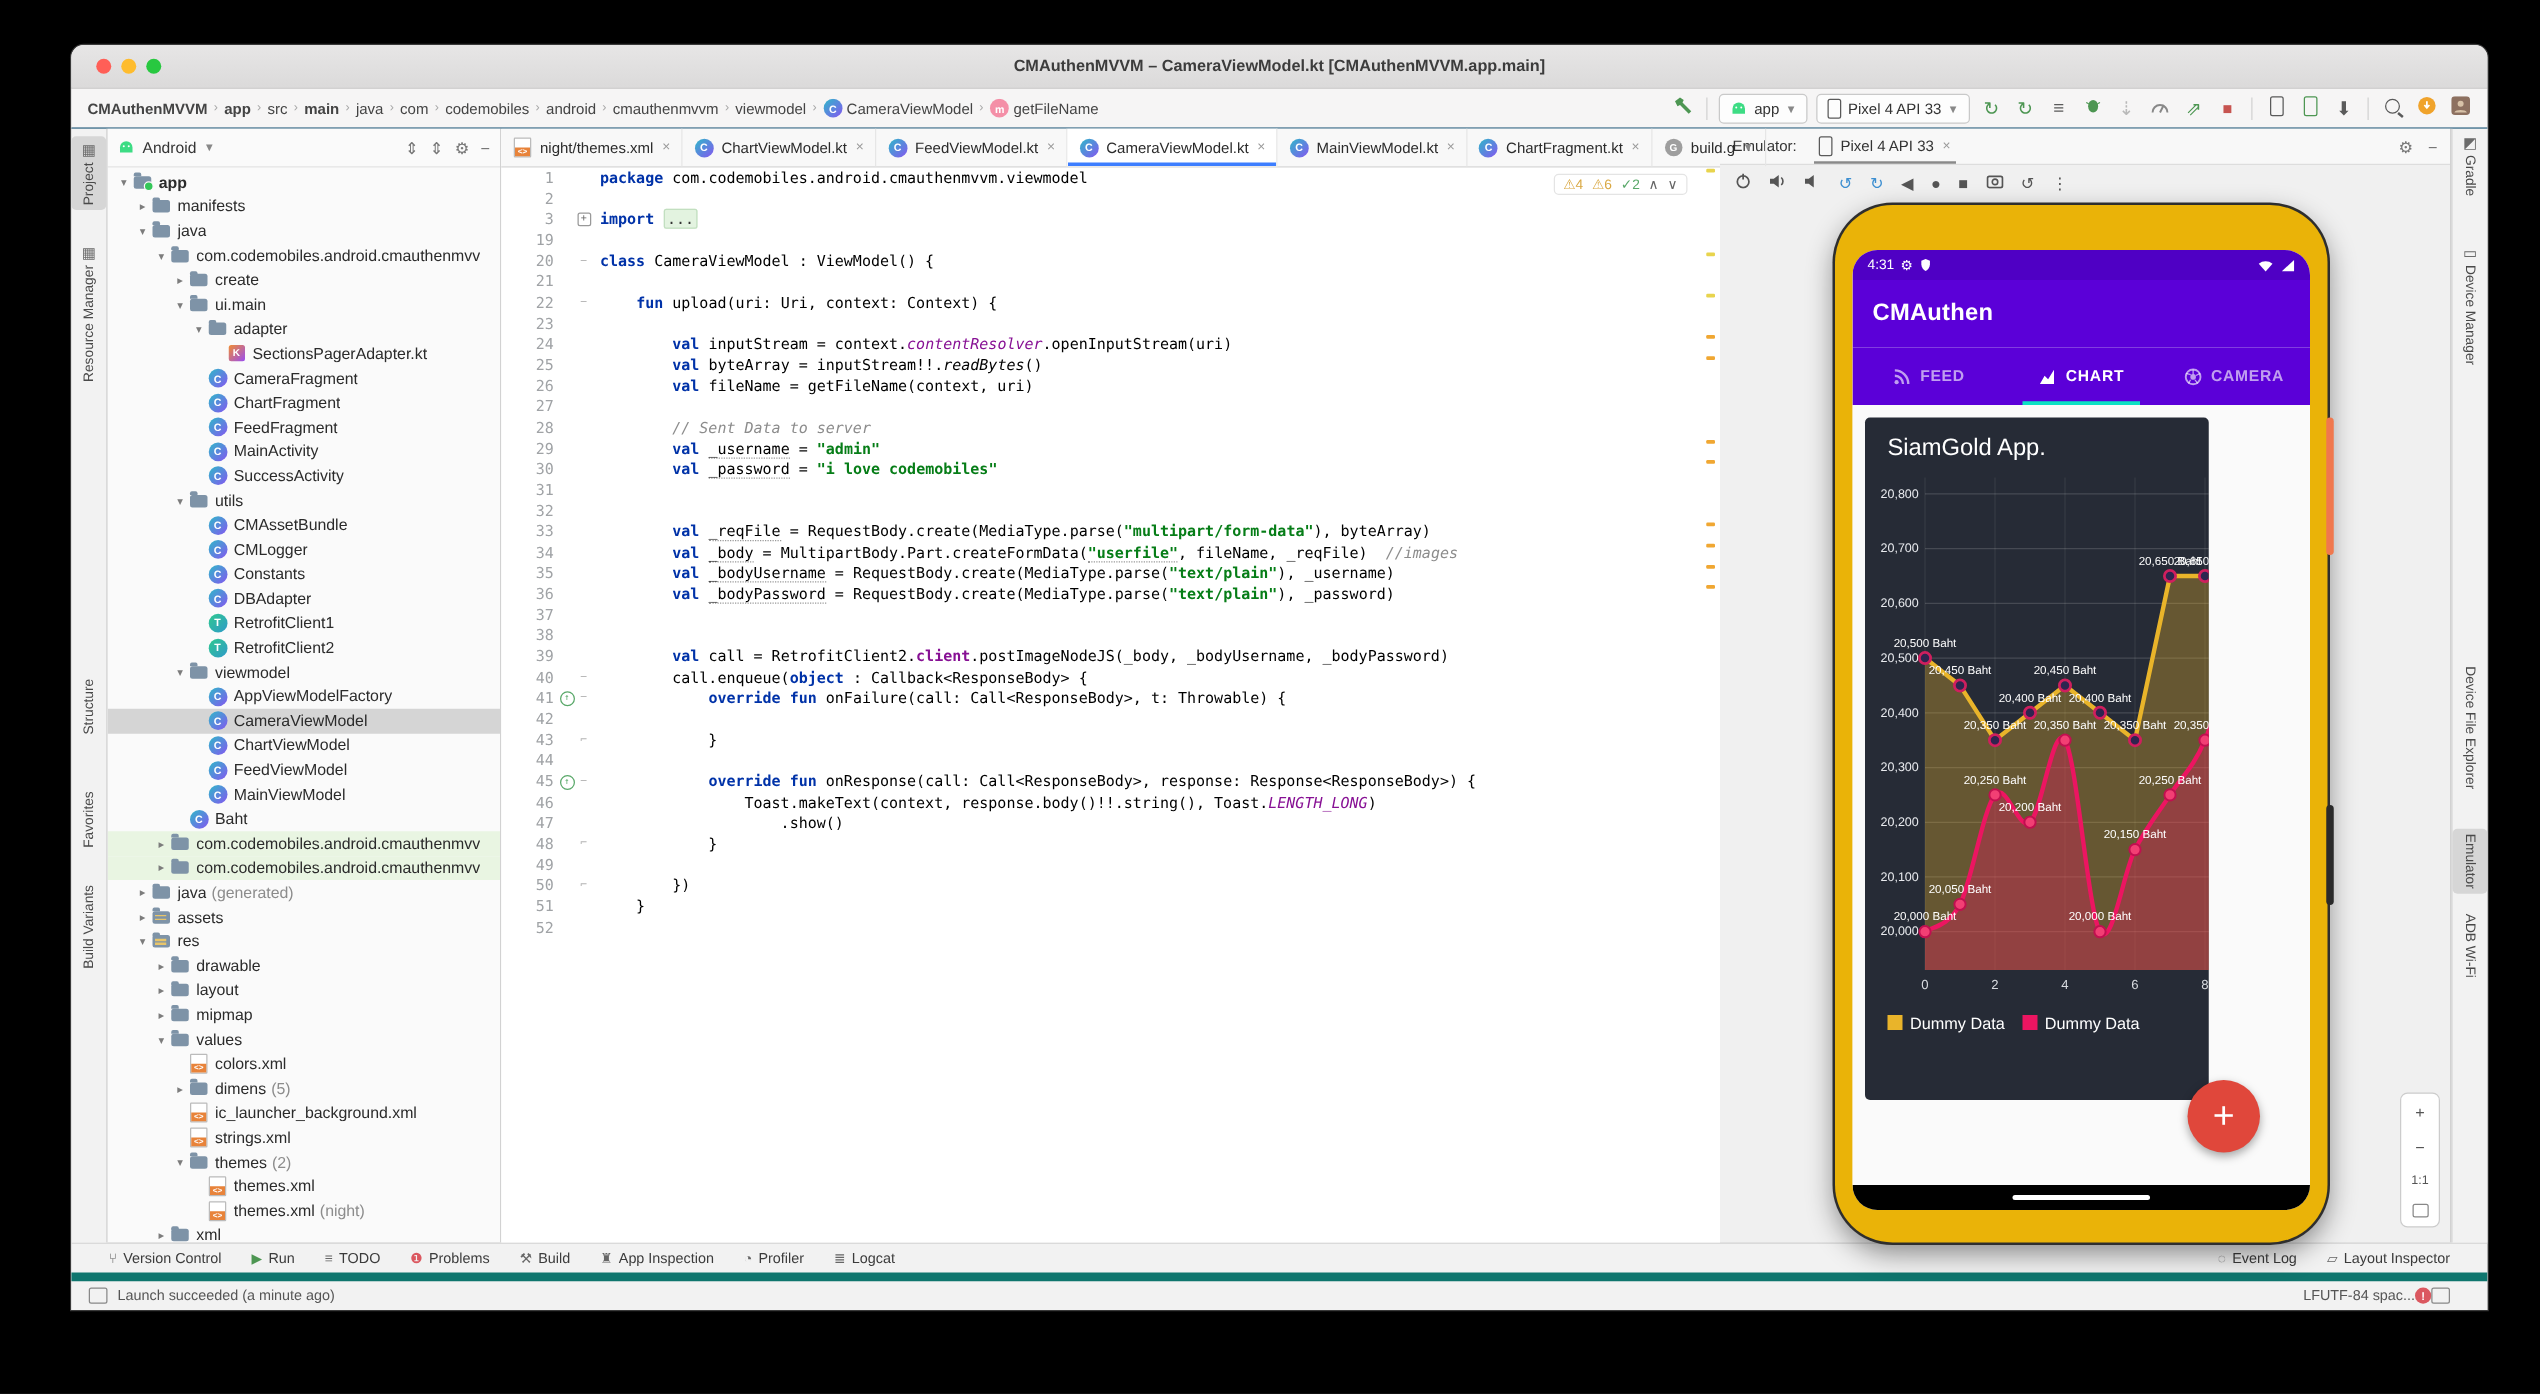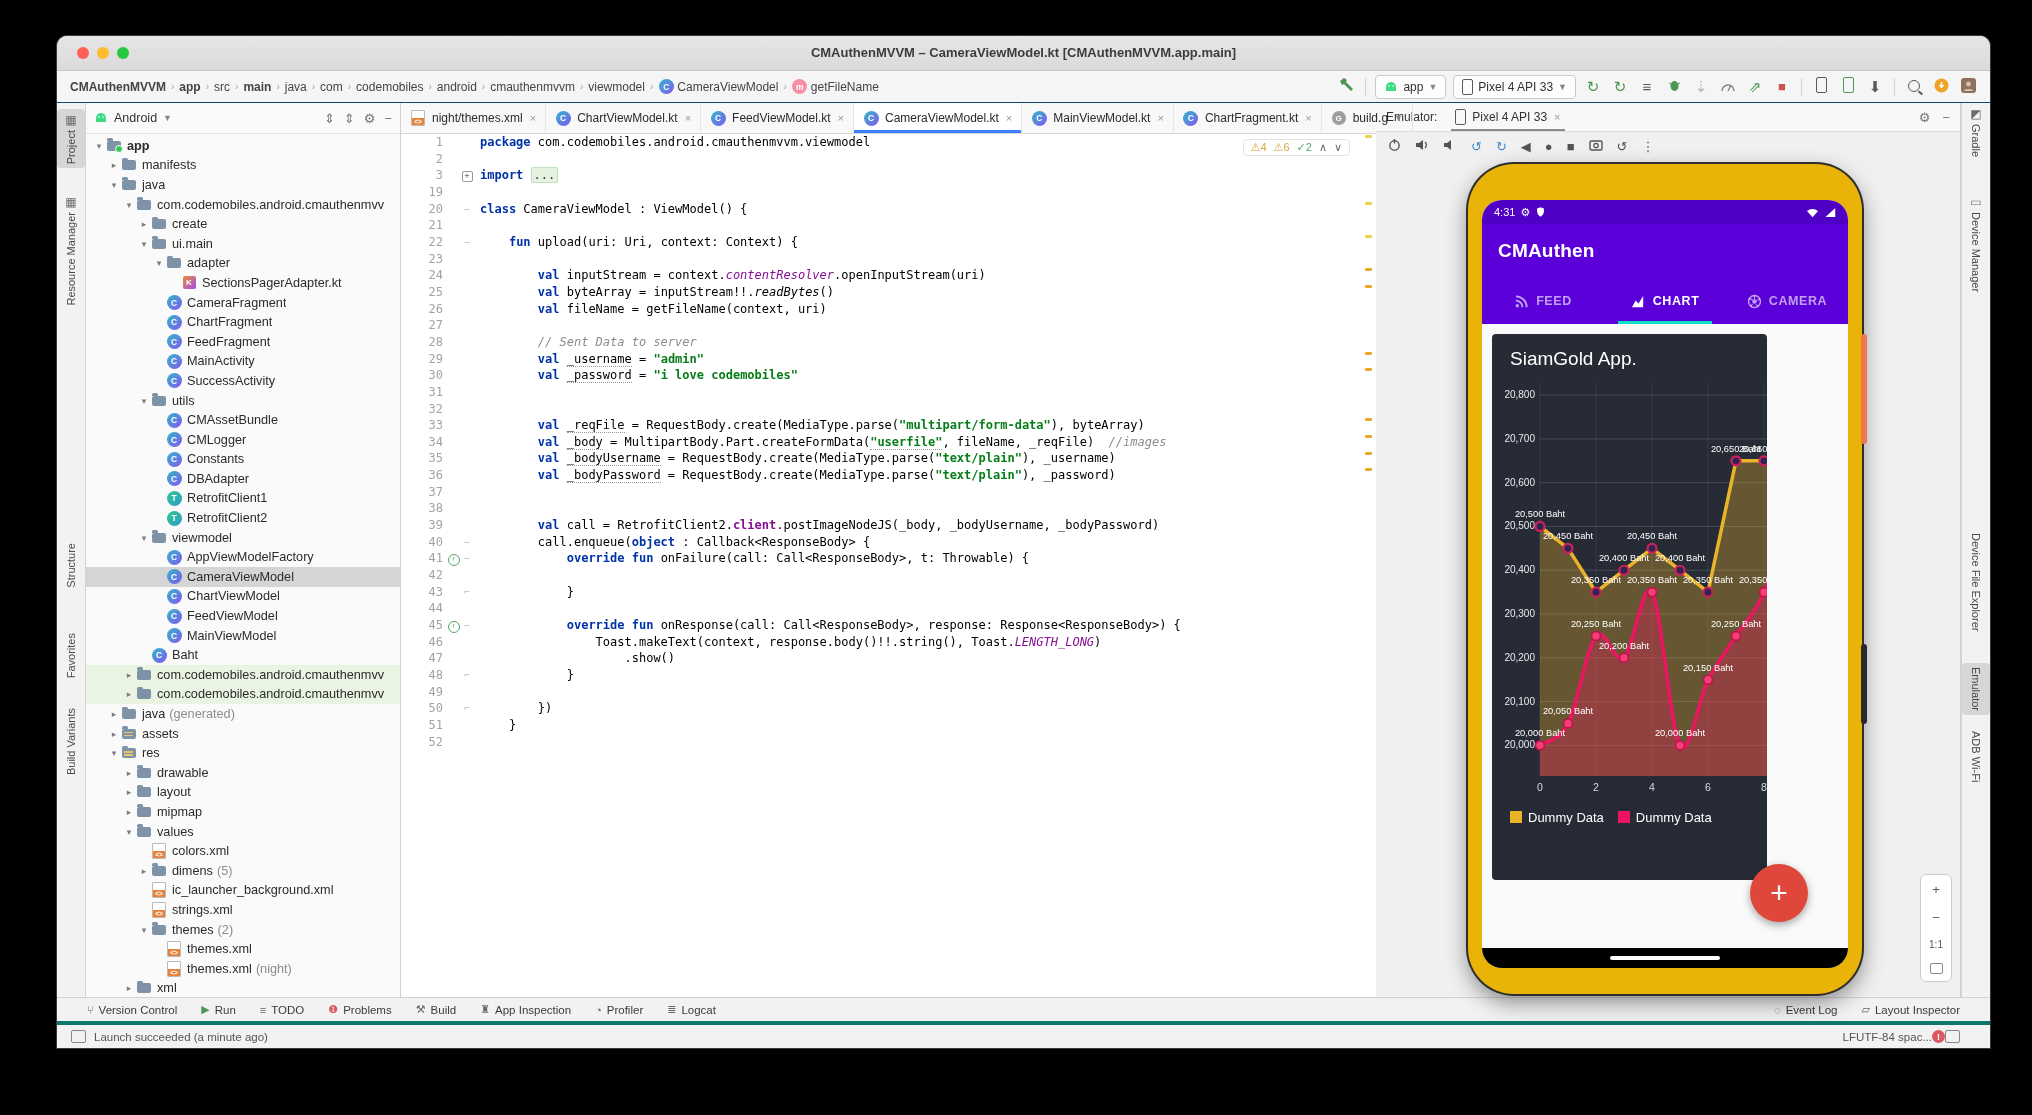--- a/index.html
+++ b/index.html
@@ -110,21 +110,21 @@
   .pill{position:absolute;left:50%;top:8px;width:110px;height:4px;margin-left:-55px;border-radius:2px;background:#fff;}
   .zoombox{position:absolute;right:8px;top:714px;width:30px;height:106px;background:#fff;border:1px solid #ccc;border-radius:6px;
        display:flex;flex-direction:column;align-items:center;justify-content:space-around;color:#555;font-size:13px;}
   .zoombox .oneone{font-size:10px;font-weight:normal;}
   .fitbox{width:11px;height:9px;border:1.5px solid #888;border-radius:2px;}
   
   .botbar{height:23px;flex:none;background:#f2f2f2;border-top:1px solid #d2d2d2;display:flex;align-items:center;font-size:11.5px;color:#3b3b3b;padding:0 30px;}
   .botitem{display:flex;align-items:center;gap:5px;margin-right:24px;white-space:nowrap;}
   .botright{margin-left:auto;display:flex;gap:24px;}
   .bicn{font-size:11px;color:#666;}
-  .statusbar{height:23px;flex:none;background:#f2f2f2;border-top:4px solid #0f766e;display:flex;align-items:center;font-size:11.5px;color:#555;padding:0 30px 0 14px;}
+  .statusbar{height:23px;flex:none;background:#f2f2f2;border-top:7px solid #0f766e;display:flex;align-items:center;font-size:11.5px;color:#555;padding:0 30px 0 14px;}
   .stright{margin-left:auto;display:flex;gap:0;align-items:center;}
   .errdot{width:13px;height:13px;border-radius:50%;background:#db5860;color:#fff;font-size:9px;font-weight:bold;display:flex;align-items:center;justify-content:center;}
   .notif{width:13px;height:11px;border:1.5px solid #888;border-radius:2px;}
   .svgi{display:inline-flex;align-items:center;justify-content:center;}
   .srch{width:10px;height:10px;border:1.6px solid #5a5a5a;border-radius:50%;position:relative;display:inline-block;}
   .srch:after{content:"";position:absolute;right:-4px;bottom:-3px;width:5px;height:1.6px;background:#5a5a5a;transform:rotate(40deg);}
   .phic{width:9px;height:14px;border:1.4px solid #5a5a5a;border-radius:2px;display:inline-block;}
   .ovrc{display:inline-block;width:10px;height:10px;border:1.3px solid #59A869;border-radius:50%;font-size:7px;line-height:9px;color:#59A869;text-align:center;}
 </style>
 </head>

